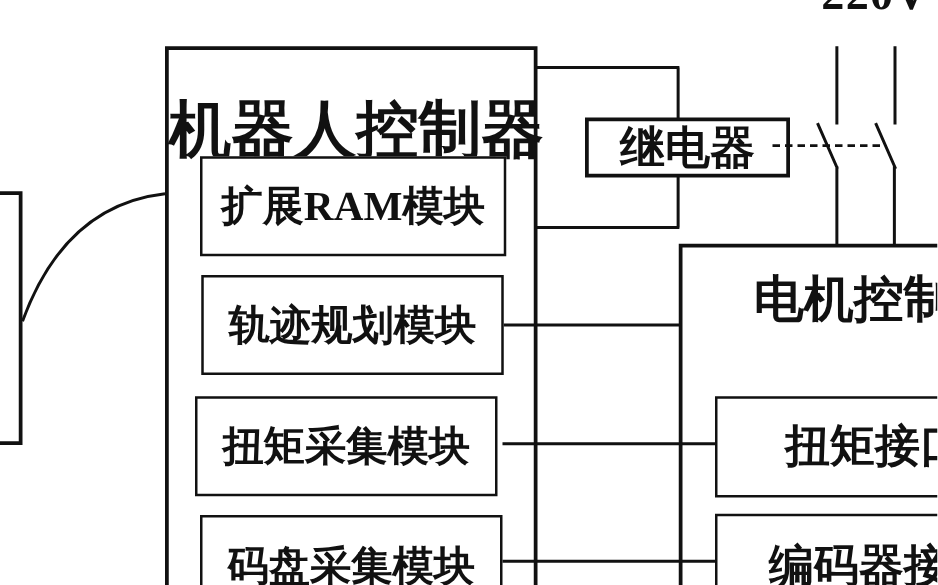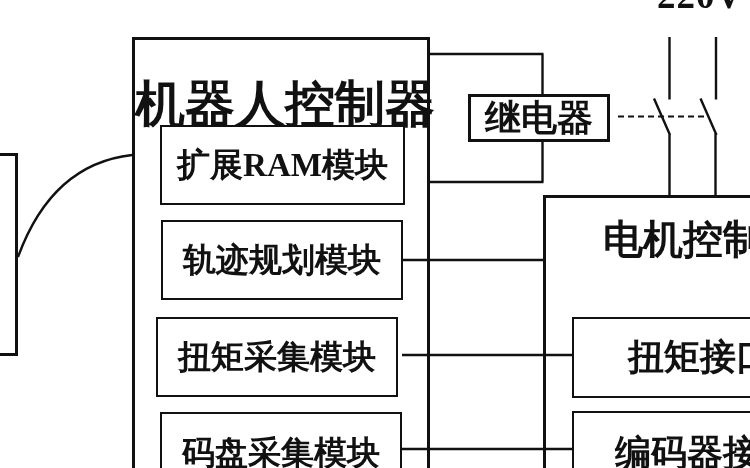--- a/index.html
+++ b/index.html
@@ -29,21 +29,21 @@
     text-align:center;
     font-weight:bold;
     white-space:nowrap;
   }
   #robot-controller{left:132px;top:37px;width:298px;height:445px;}
   #robot-controller .box-title{padding-top:36px;font-size:50px;line-height:1.15;}
   #ram-module{left:160px;top:125px;width:245px;height:80px;font-size:33px;}
   #trajectory-module{left:161px;top:220px;width:242px;height:80px;font-size:33px;}
   #torque-module{left:156px;top:317px;width:242px;height:80px;font-size:33px;}
   #encoder-disk-module{left:160px;top:412px;width:242px;height:82px;font-size:33px;}
-  #relay-box{left:468px;top:94px;width:142px;height:48px;border-width:3px;font-size:36px;}
+  #relay-box{left:468px;top:94px;width:164px;height:48px;border-width:3px;font-size:36px;}
   #motor-controller{left:543px;top:195px;width:320px;height:320px;}
   #motor-controller .box-title{padding-top:20px;font-size:40px;line-height:1.1;}
   #torque-interface{left:572px;top:317px;width:256px;height:81px;font-size:36px;}
   #encoder-interface{left:572px;top:411px;width:266px;height:85px;font-size:36px;}
   #left-partial-box{left:-32px;top:153px;width:50px;height:203px;border-width:3px;}
   #voltage-label{
     position:absolute;left:595px;top:-23px;width:190px;height:38px;
     font-size:37px;font-weight:bold;text-align:center;line-height:38px;
     letter-spacing:1px;z-index:3;
   }

